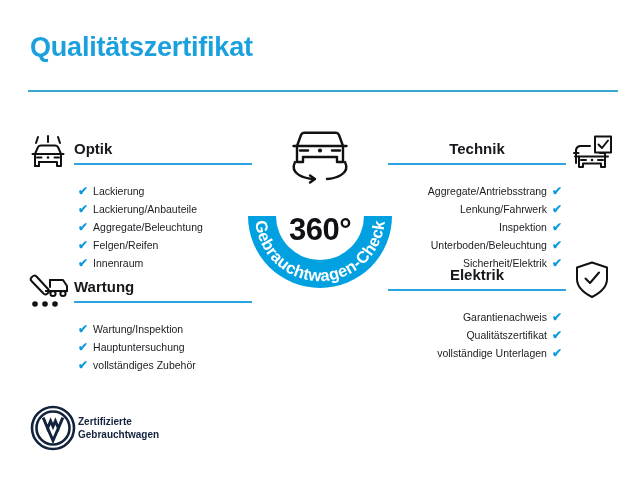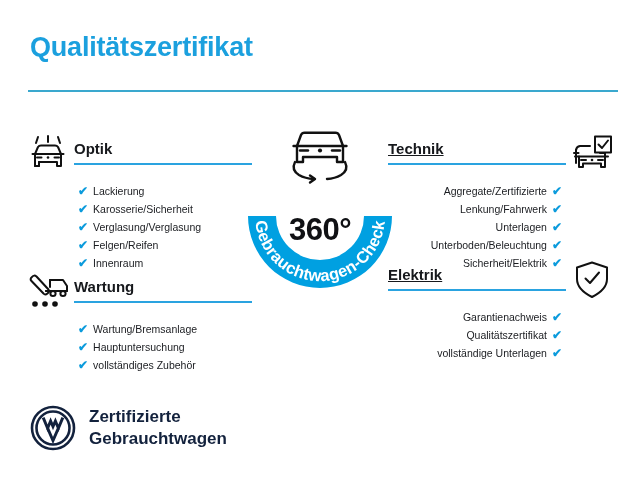--- a/index.html
+++ b/index.html
@@ -71,21 +71,21 @@
     flex: 1 1 auto;
     padding-top: 9px;
   }
   .sec-title {
     font-size: 15px;
     font-weight: bold;
     color: #16181c;
     line-height: 1.1;
     white-space: nowrap;
   }
-  .right .sec-title { text-align: left; text-decoration: underline; }
+  .right .sec-title { text-align: center; }
   .sec-underline {
     margin-top: 5px;
     height: 2px;
     background: #2AA3E0;
     width: 100%;
   }
 
   
   .checklist {
     margin-top: 6px;
@@ -139,22 +139,22 @@
   
   .footer {
     position: absolute;
     left: 30px;
     top: 405px;
     display: flex;
     align-items: center;
   }
   .vw-logo { width: 46px; height: 46px; flex: 0 0 46px; }
   .vw-text {
-    margin-left: 13px;
-    font-size: 17px;
+    margin-left: 2px;
+    font-size: 10px;
     font-weight: bold;
     color: #13223D;
     line-height: 1.32;
     white-space: nowrap;
   }
 </style>
 </head>
 <body>
 
 <div class="page">
@@ -183,25 +183,25 @@
         <div class="sec-underline"></div>
       </div>
     </div>
     <ul class="checklist left">
       <li class="check-item">
         <span class="check-mark">✔</span>
         <span>Lackierung</span>
       </li>
       <li class="check-item">
         <span class="check-mark">✔</span>
-        <span>Karosserie/Sicherheit</span>
-      </li>
-      <li class="check-item">
-        <span class="check-mark">✔</span>
-        <span>Verglasung/Verglasung</span>
+        <span>Lackierung/Anbauteile</span>
+      </li>
+      <li class="check-item">
+        <span class="check-mark">✔</span>
+        <span>Aggregate/Beleuchtung</span>
       </li>
       <li class="check-item">
         <span class="check-mark">✔</span>
         <span>Felgen/Reifen</span>
       </li>
       <li class="check-item">
         <span class="check-mark">✔</span>
         <span>Innenraum</span>
       </li>
     </ul>
@@ -223,21 +223,21 @@
         </svg>
       </div>
       <div class="sec-titlewrap">
         <div class="sec-title">Wartung</div>
         <div class="sec-underline"></div>
       </div>
     </div>
     <ul class="checklist left">
       <li class="check-item">
         <span class="check-mark">✔</span>
-        <span>Wartung/Bremsanlage</span>
+        <span>Wartung/Inspektion</span>
       </li>
       <li class="check-item">
         <span class="check-mark">✔</span>
         <span>Hauptuntersuchung</span>
       </li>
       <li class="check-item">
         <span class="check-mark">✔</span>
         <span>vollständiges Zubehör</span>
       </li>
     </ul>
@@ -261,29 +261,29 @@
         </svg>
       </div>
       <div class="sec-titlewrap">
         <div class="sec-title">Technik</div>
         <div class="sec-underline"></div>
       </div>
     </div>
     <ul class="checklist right">
       <li class="check-item">
         <span class="check-mark">✔</span>
-        <span>Aggregate/Zertifizierte</span>
+        <span>Aggregate/Antriebsstrang</span>
       </li>
       <li class="check-item">
         <span class="check-mark">✔</span>
         <span>Lenkung/Fahrwerk</span>
       </li>
       <li class="check-item">
         <span class="check-mark">✔</span>
-        <span>Unterlagen</span>
+        <span>Inspektion</span>
       </li>
       <li class="check-item">
         <span class="check-mark">✔</span>
         <span>Unterboden/Beleuchtung</span>
       </li>
       <li class="check-item">
         <span class="check-mark">✔</span>
         <span>Sicherheit/Elektrik</span>
       </li>
     </ul>

